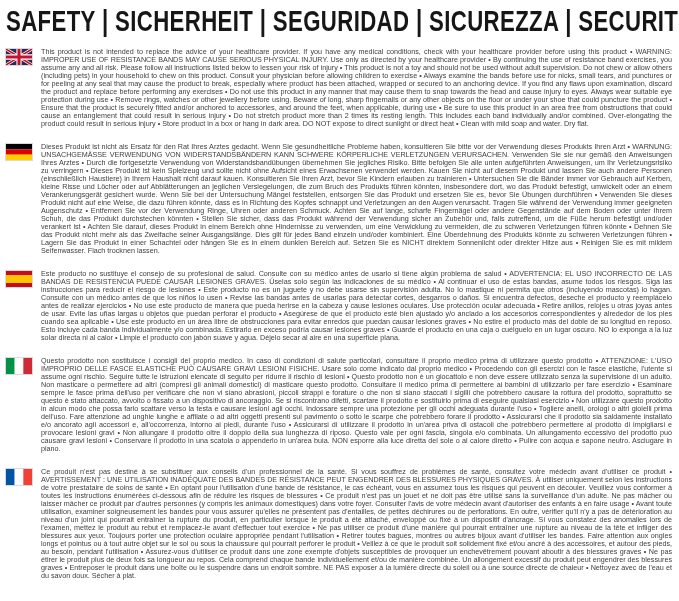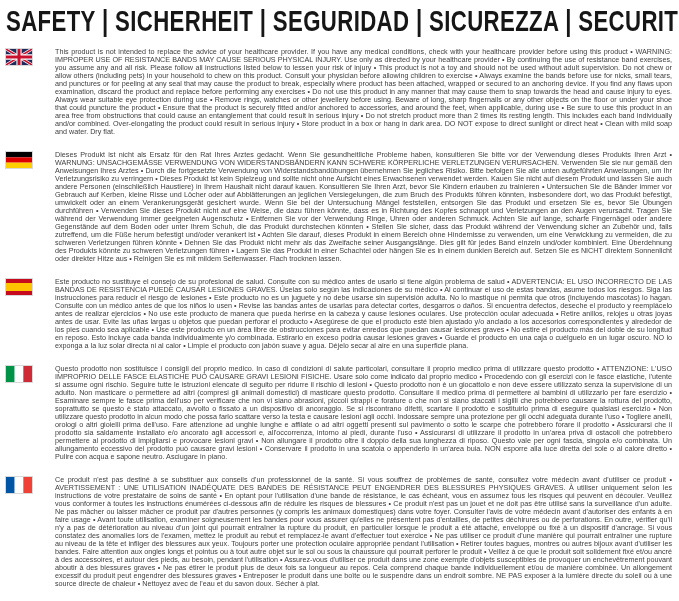--- a/index.html
+++ b/index.html
@@ -24,21 +24,21 @@
     white-space: nowrap;
     transform: scaleX(0.74);
     transform-origin: 0 50%;
     margin: 0 0 9px 0;
     line-height: 36px;
     letter-spacing: 0.5px;
   }
   .lang-section {
     display: flex;
     align-items: flex-start;
-    gap: 23px;
+    gap: 9px;
     margin-bottom: 15px;
   }
   .flag {
     flex: 0 0 26px;
     padding-top: 1px;
   }
   .flag svg {
     display: block;
     width: 26px;
     height: 16px;

